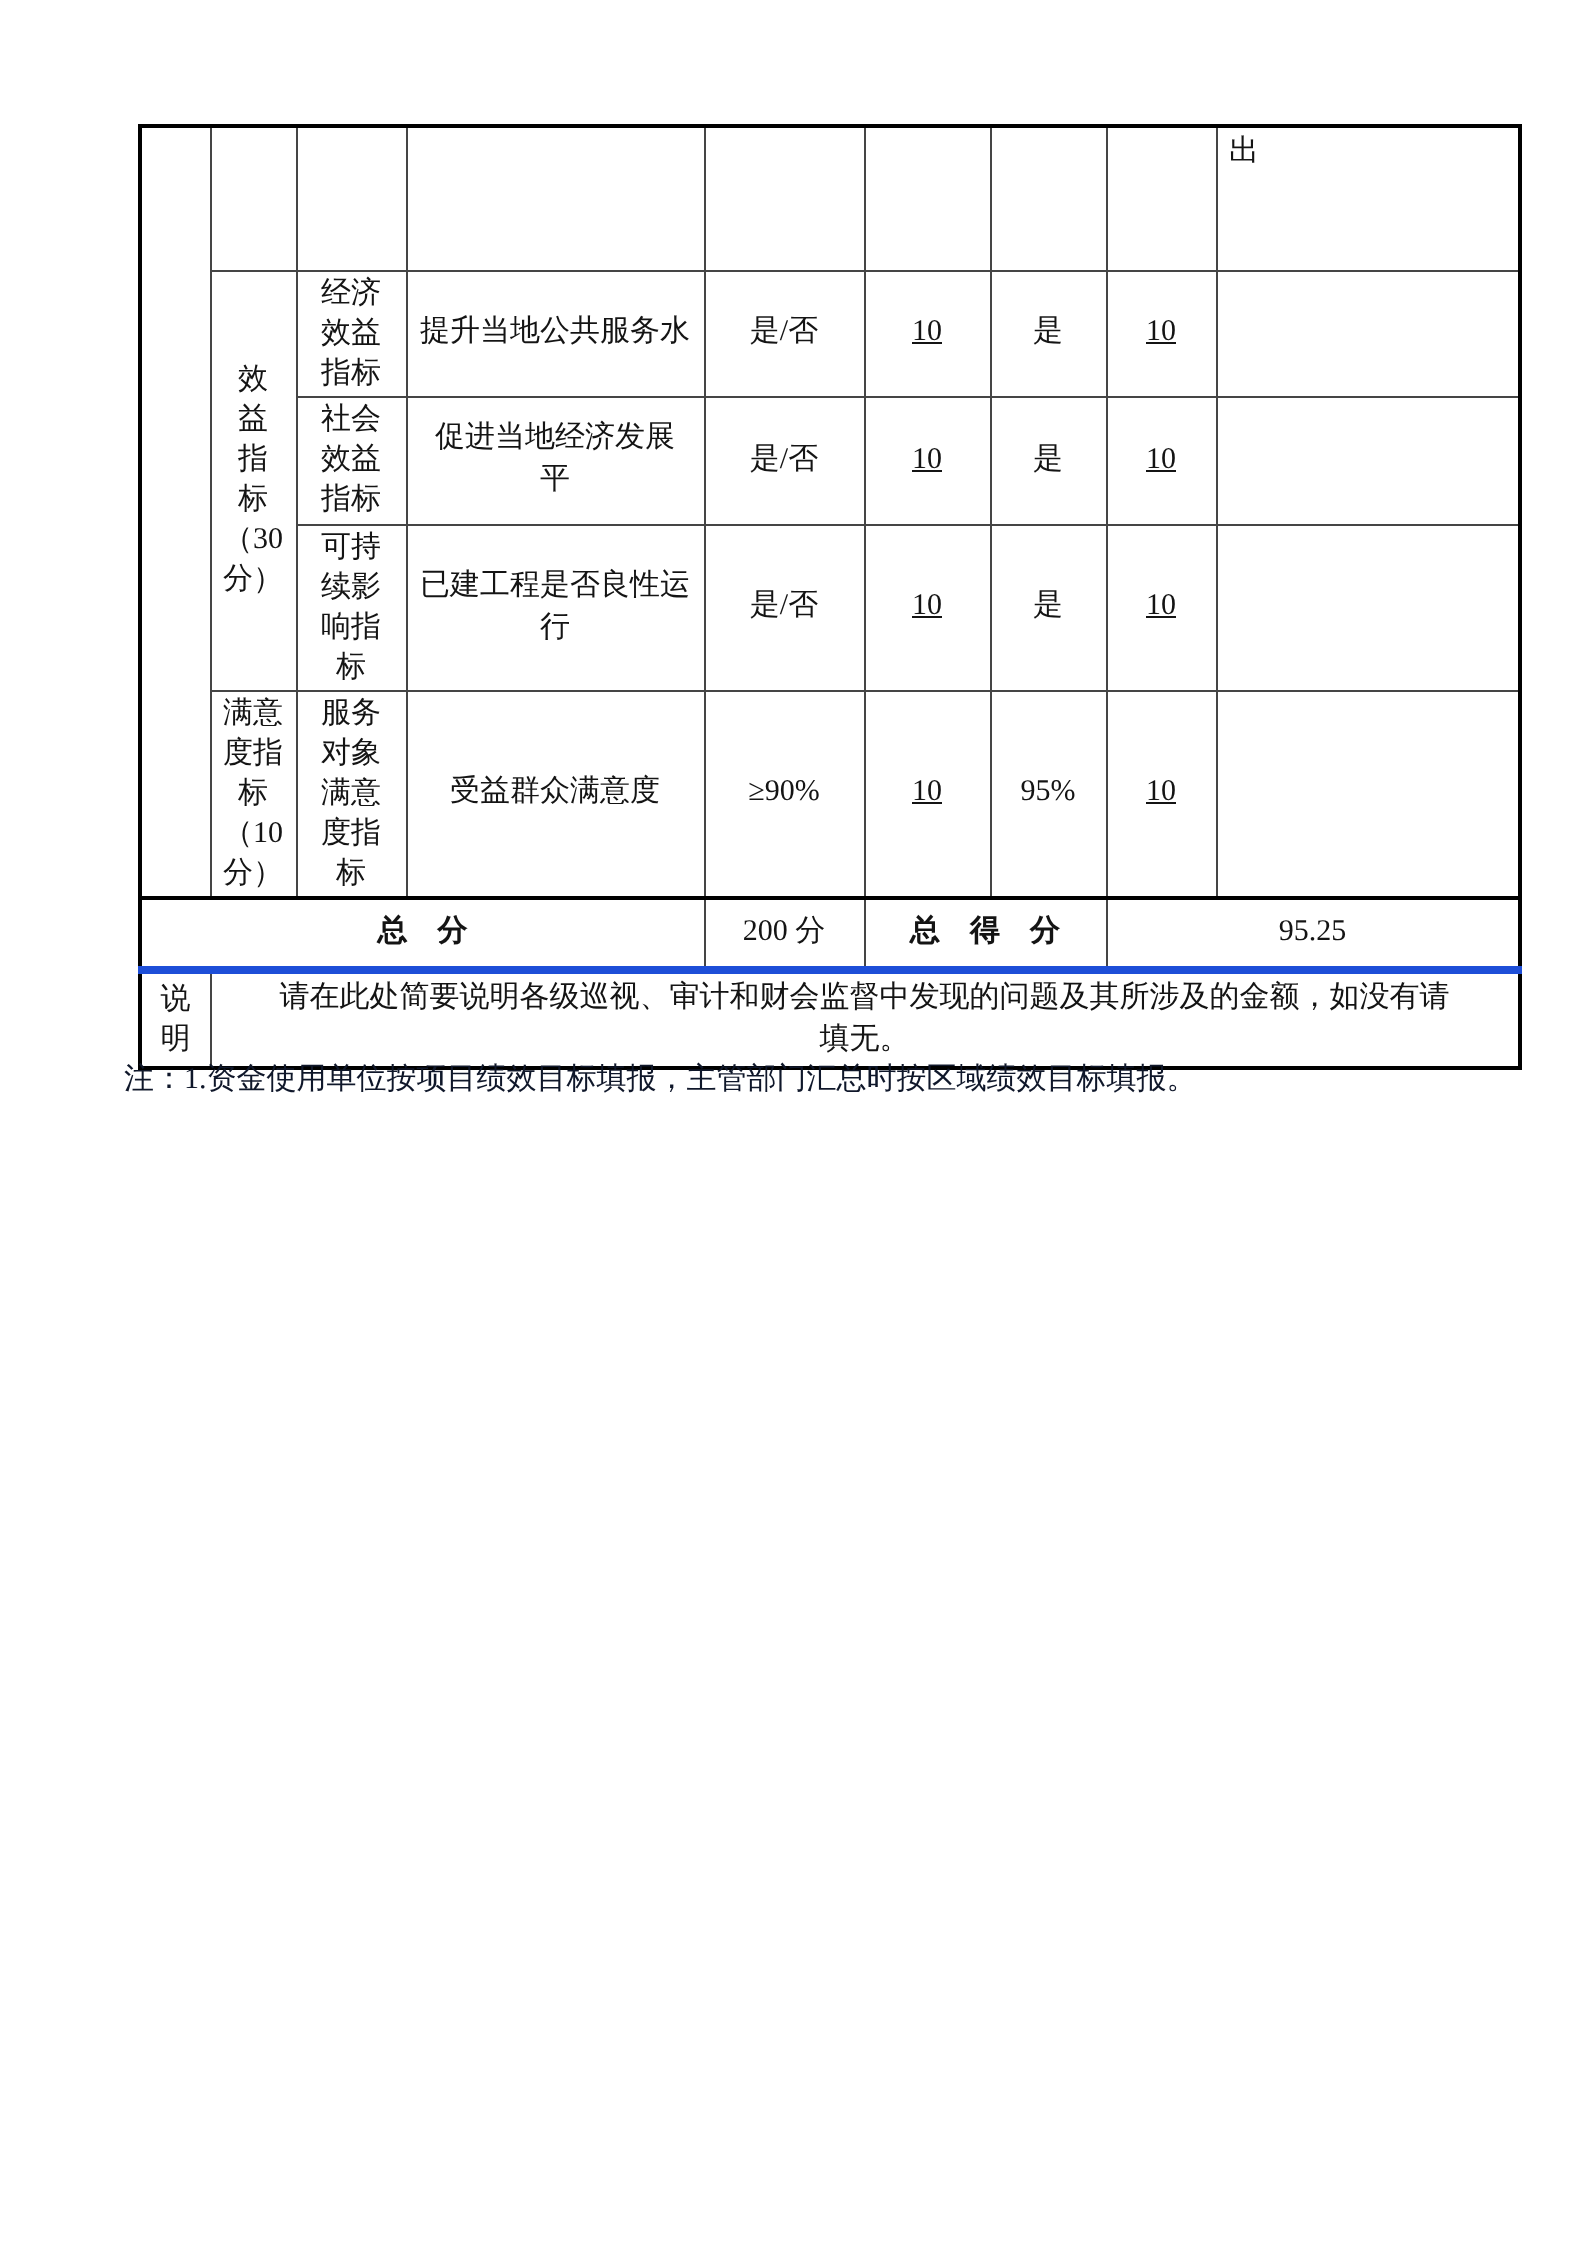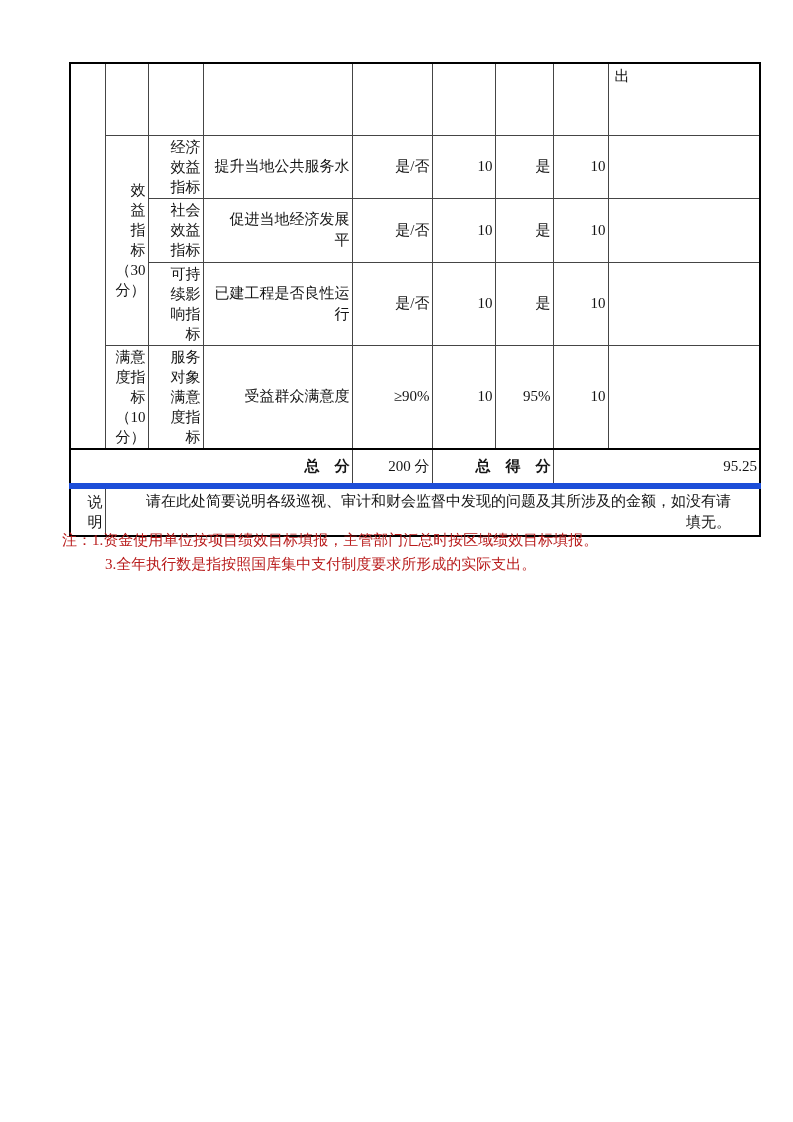--- a/index.html
+++ b/index.html
@@ -9,38 +9,38 @@
   }
   .page{position:absolute;inset:0;background:#ffffff;}
 
   .score-table{
     position:absolute;left:69px;top:62px;
     border-collapse:collapse;table-layout:fixed;
     font-size:15px;color:#141414;
   }
   .score-table td{
     border:1px solid #454545;
-    text-align:right;vertical-align:middle;
+    text-align:center;vertical-align:middle;
     padding:1px 2px;
     white-space:pre-line;
     line-height:21px;
     overflow:hidden;
   }
   .score-table{border:2px solid #000;}
   td.label-col{line-height:20px;}
   td.carryover{ text-align:left;vertical-align:top;padding:3px 6px;line-height:19px;}
-  tr.r-total td{border-top:2px solid #000;border-bottom:6px solid #1d4ed8;height:31px;}
+  tr.r-total td{border-top:2px solid #000;border-bottom:4px solid #1d4ed8;height:31px;}
   tr.r-remark td{border-bottom:2px solid #000;}
   td.bold{font-weight:bold;}
-  td.remark-content{text-align:right;padding:2px 28px;}
-  .num{font-size:15px;}
+  td.remark-content{text-align:center;padding:2px 28px;}
+  .num{font-size:15px;text-decoration:underline;}
 
   .notes{
     position:absolute;left:62px;top:529px;width:724px;
-    font-size:15px;line-height:23.5px;color:#b91c1c;
+    font-size:15px;line-height:23.5px;color:#0f172a;
   }
   .notes .line{white-space:nowrap;}
   .notes .indent{padding-left:43px;}
 </style>
 </head>
 <body>
 
 <div class="page">
 
   <table class="score-table">
@@ -143,16 +143,15 @@
     <tr class="r-remark" style="height:40px;">
       <td class="label-col">说
 明</td>
       <td class="remark-content" colspan="8">请在此处简要说明各级巡视、审计和财会监督中发现的问题及其所涉及的金额，如没有请填无。</td>
     </tr>
   </tbody>
     </table>
 
   <div class="notes">
     <div class="line">注：1.资金使用单位按项目绩效目标填报，主管部门汇总时按区域绩效目标填报。</div>
-    <div class="line indent">3.全年执行数是指按照国库集中支付制度要求所形成的实际支出。</div>
   </div>
 
 </div>
 
 </body></html>

